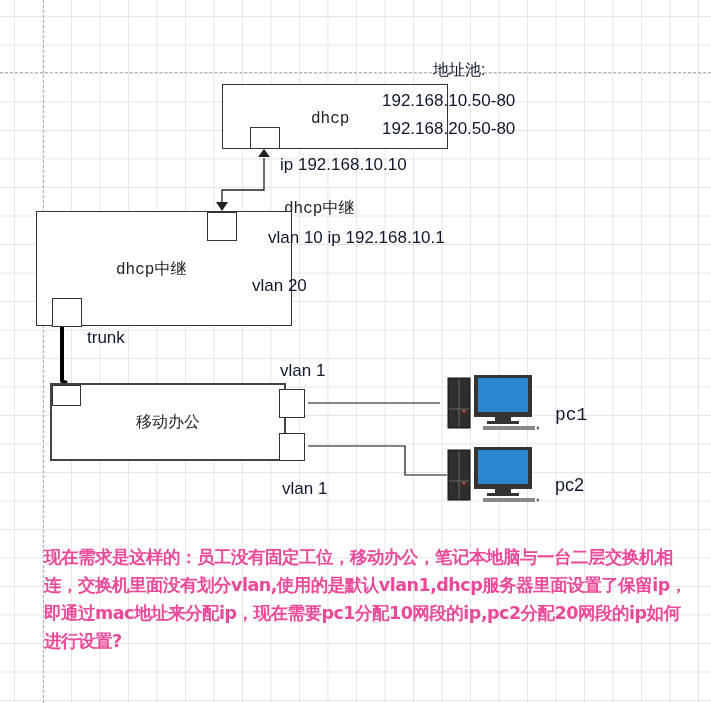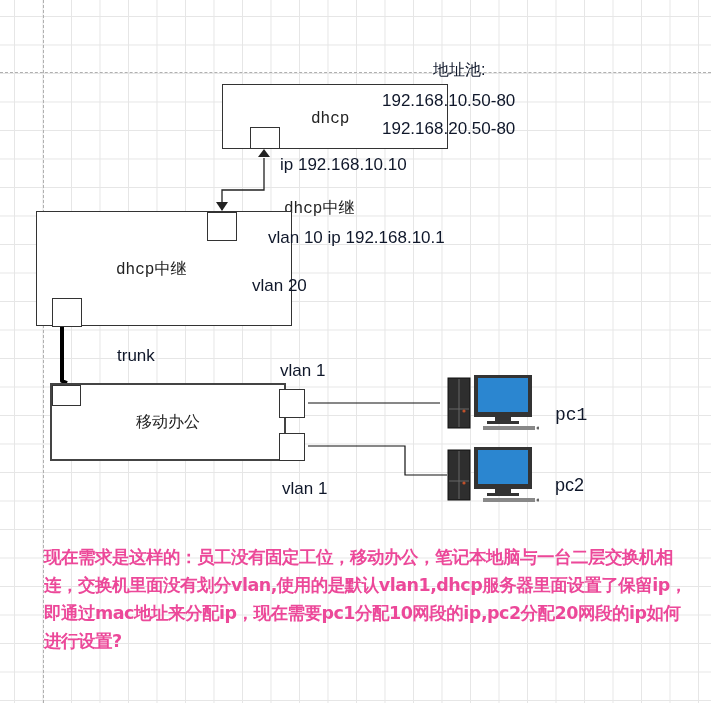--- a/index.html
+++ b/index.html
@@ -63,21 +63,21 @@
 <div class="title" style="left:284px;top:189px;margin-top:12px;">dhcp中继</div>
 
 <div class="box" style="left:36px;top:211px;width:256px;height:115px;">
   <div class="port" style="left:170px;top:0px;width:30px;height:29px;"></div>
   <div class="port" style="left:15px;top:86px;width:30px;height:29px;"></div>
 </div>
 <div class="title" style="left:116px;top:262px;">dhcp中继</div>
 <div class="lbl" style="left:268px;top:229px;">vlan 10 ip 192.168.10.1</div>
 <div class="lbl" style="left:252px;top:277px;">vlan 20</div>
 
-<div class="lbl" style="left:87px;top:347px;margin-left:30px;">trunk</div>
+<div class="lbl" style="left:87px;top:329px;">trunk</div>
 
 <div class="box" style="left:50px;top:383px;width:236px;height:78px;border:2px solid #444;">
   <div class="port" style="left:0px;top:0px;width:29px;height:21px;border-width:1.5px;"></div>
   <div class="port" style="left:227px;top:4px;width:26px;height:29px;"></div>
   <div class="port" style="left:227px;top:48px;width:26px;height:28px;"></div>
 </div>
 <div class="title" style="left:136px;top:415px;">移动办公</div>
 <div class="lbl" style="left:280px;top:362px;">vlan 1</div>
 <div class="lbl" style="left:282px;top:480px;">vlan 1</div>
 

